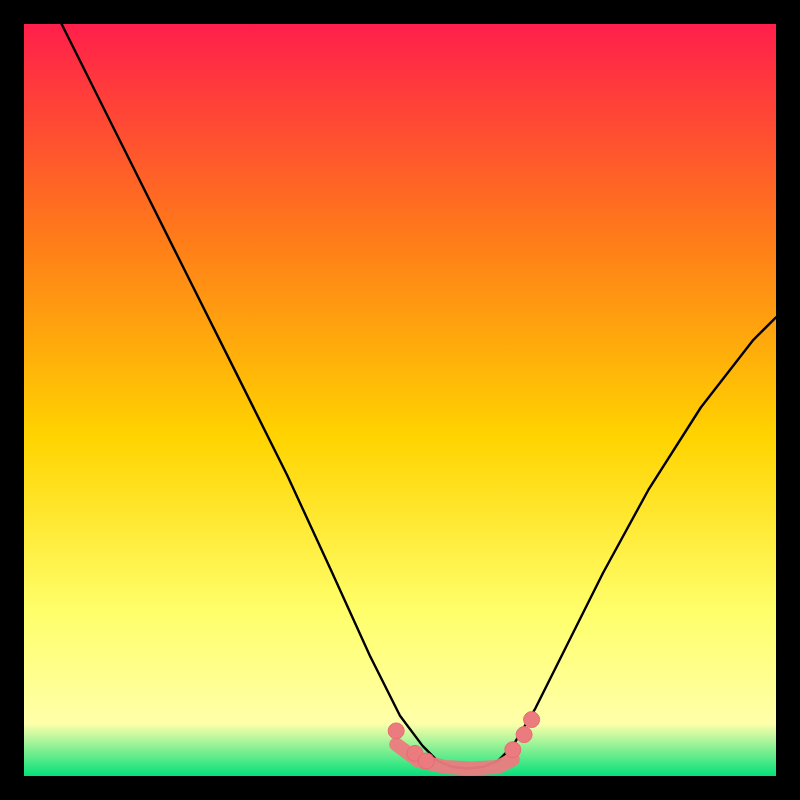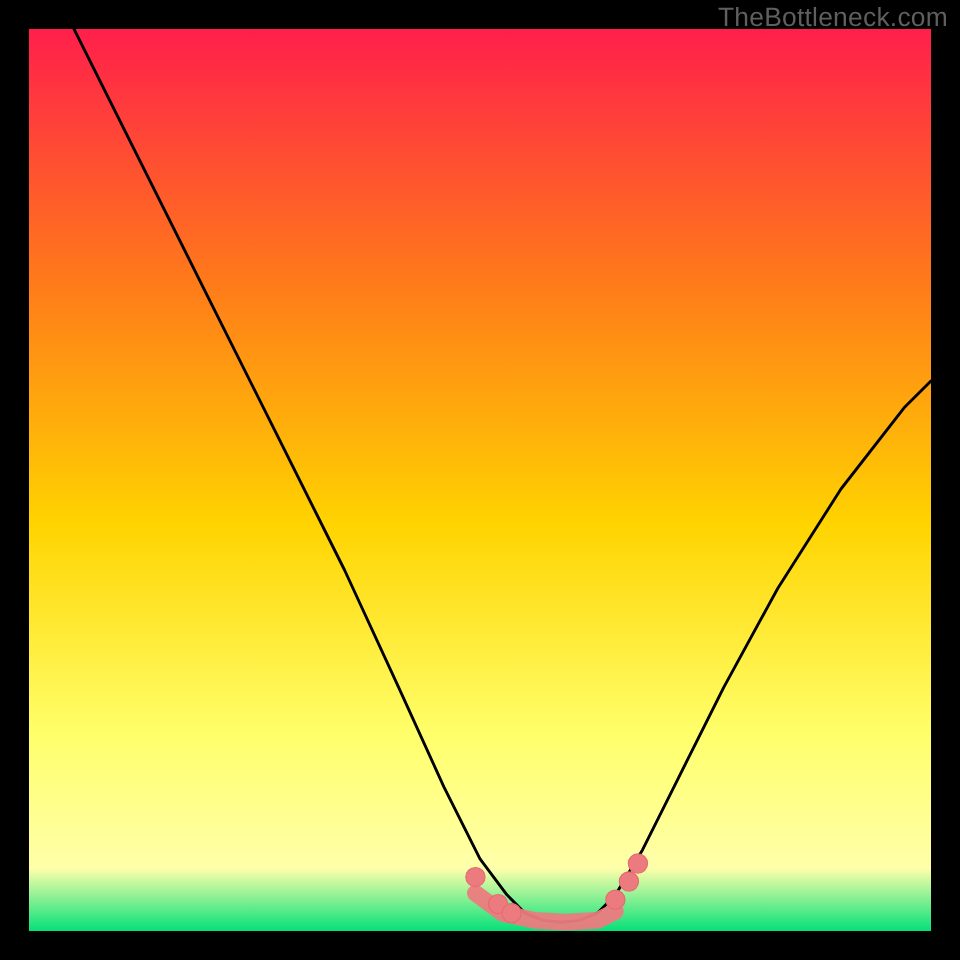--- a/index.html
+++ b/index.html
@@ -68,14 +68,13 @@
           <circle cx="402.3" cy="737.0" r="8" fill="#ec7b80" stroke="#e86a70" stroke-width="1"></circle>
         </g>
       <g id="markers-right">
           <circle cx="488.8" cy="725.7" r="8" fill="#ec7b80" stroke="#e86a70" stroke-width="1"></circle>
           <circle cx="500.1" cy="710.6" r="8" fill="#ec7b80" stroke="#e86a70" stroke-width="1"></circle>
           <circle cx="507.6" cy="695.6" r="8" fill="#ec7b80" stroke="#e86a70" stroke-width="1"></circle>
         </g>
     </svg>
   </div>
 
-  <div class="watermark">TheBottleneck.com</div>
 </div>
 
 </body></html>

